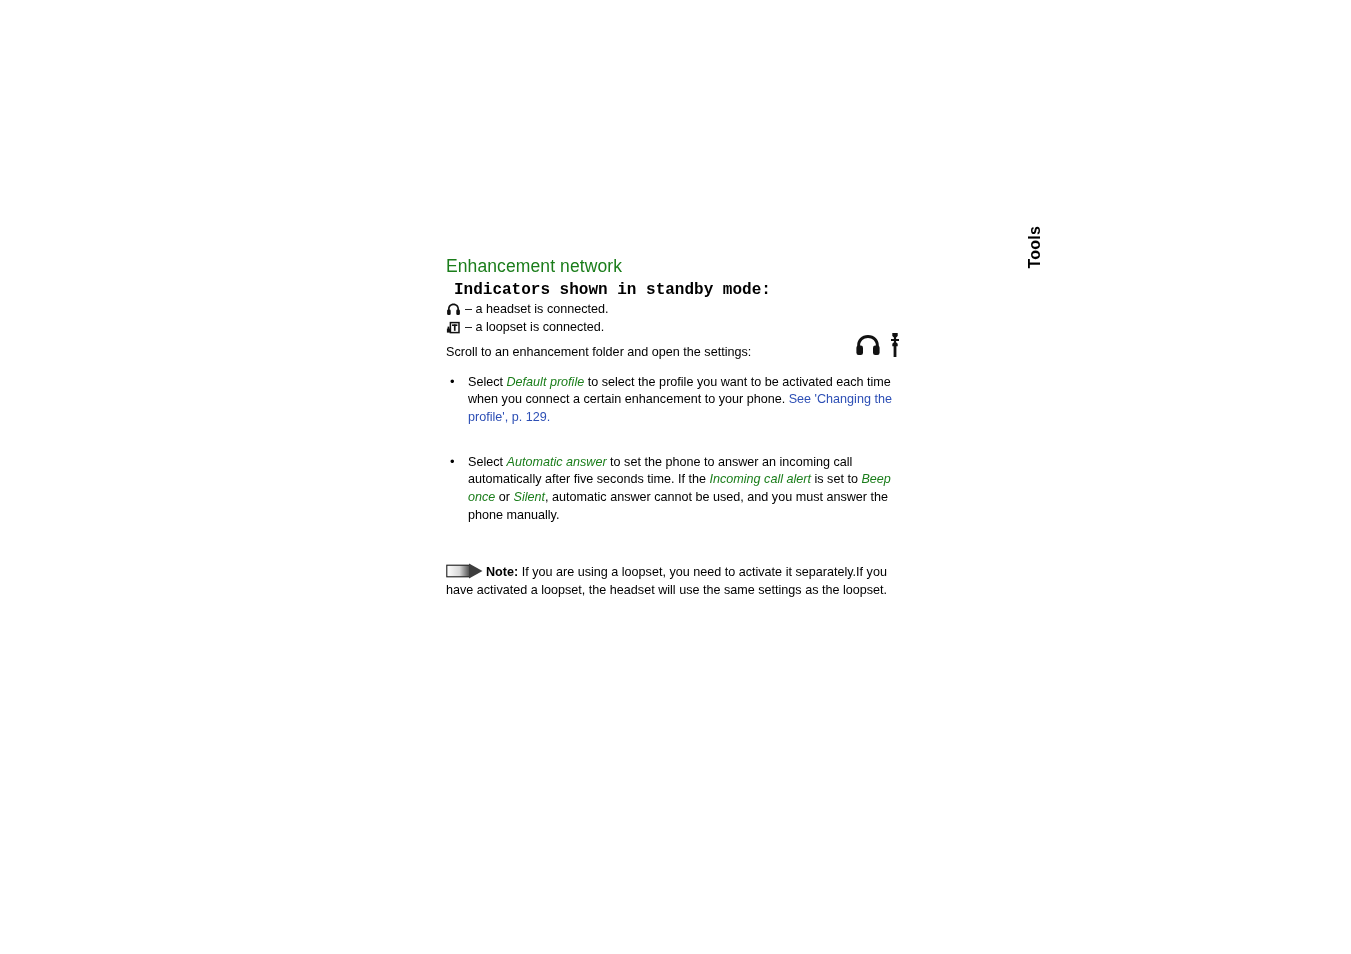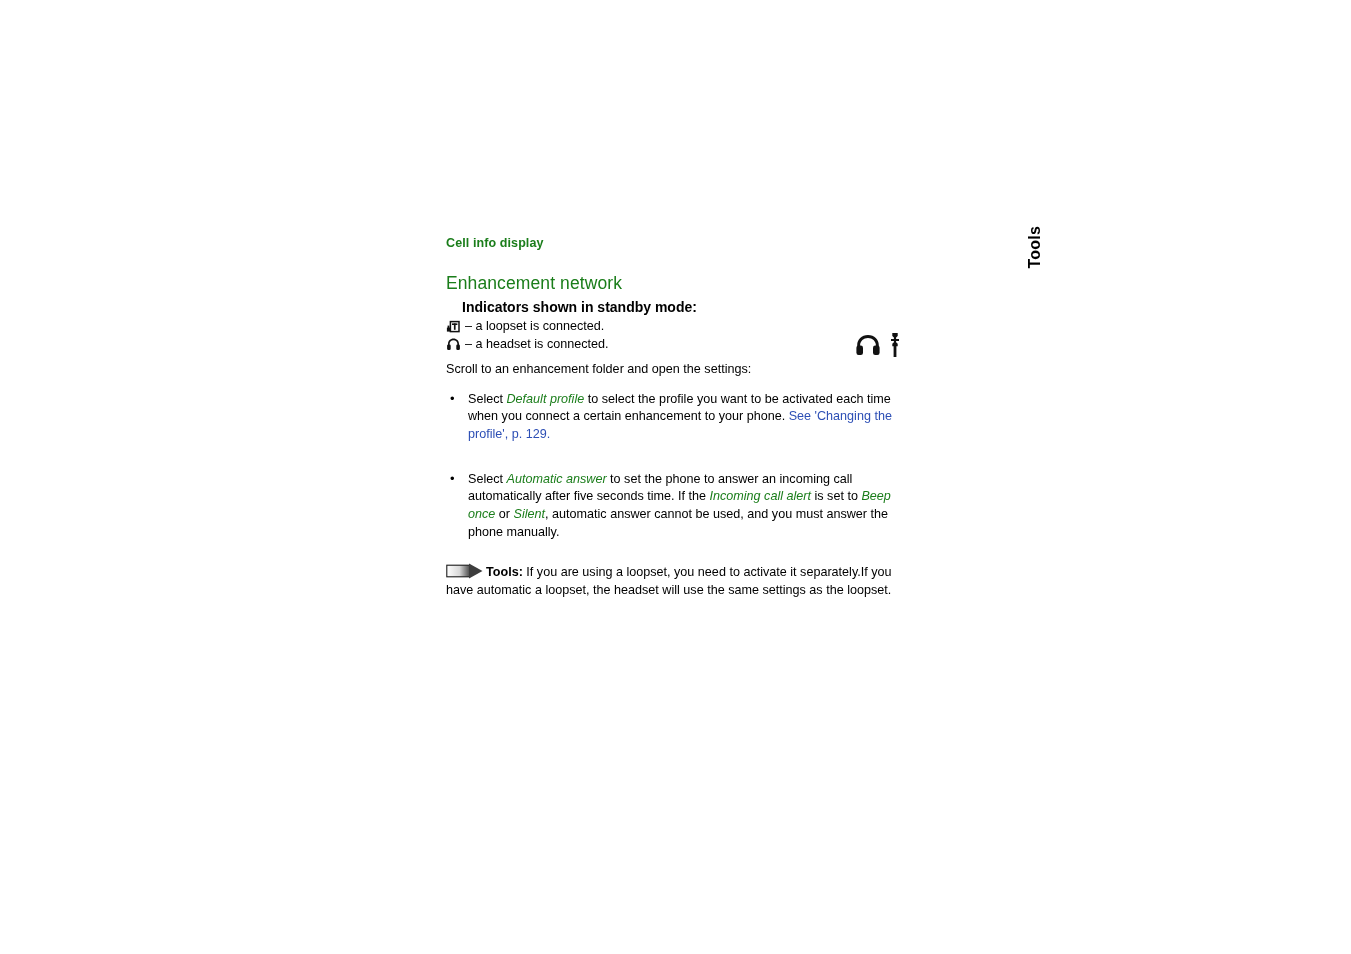--- a/index.html
+++ b/index.html
@@ -60,24 +60,25 @@
 
   .section-heading {
     color: #1a7d1a;
     font-size: 17.5px;
     font-weight: normal;
     letter-spacing: 0.1px;
     margin: 0 0 5px 0;
   }
 
   .bold-line {
-    font-size: 14px;
-    font-weight: bold;
-    margin: 0 0 1px 16px;
+    font-size: 16px;
+    font-weight: bold;
+    margin: 0 0 1px 8px;
     line-height: 17px;
+    font-family: Liberation Mono, monospace;
   }
 
   .body-line {
     font-size: 12.6px;
     line-height: 17.5px;
     margin: 0;
   }
 
   
   ul.bullets {
@@ -206,53 +207,52 @@
                  L5.9 9.0 L5.9 10.3 L4.3 11.8 L4.3 14.3 L9.7 14.3 L9.7 11.8
                  L8.1 10.3 L8.1 9.0 L11.0 9.0 L11.0 7.0 L8.1 7.0 L8.1 5.6
                  L9.7 4.1 L9.7 1 Z" fill="#111111"></path>
         <rect x="5.6" y="13.6" width="2.8" height="11.4" fill="#111111"></rect>
       </svg>
     </span>
   </div>
 
   <div class="content">
 
-    <h3 class="sub-heading">Cell info display</h3>
 
 
     <div class="spacer-20"></div>
 
     <h2 class="section-heading">Enhancement network</h2>
 
     <p class="bold-line">Indicators shown in standby mode:</p>
+
+    <div class="indicator-row">
+      <span class="ind-icon">
+        <svg width="15" height="15" viewBox="0 0 15 15" aria-hidden="true">
+          <path d="M7.5 1.6 C4.3 1.6 2.0 3.9 2.0 7.0 L2.0 8.3 L3.6 8.3 L3.6 7.0
+                   C3.6 4.8 5.2 3.2 7.5 3.2 C9.8 3.2 11.4 4.8 11.4 7.0
+                   L11.4 8.3 L13.0 8.3 L13.0 7.0 C13.0 3.9 10.7 1.6 7.5 1.6 Z" fill="#111111"></path>
+          <rect x="1.1" y="7.4" width="3.6" height="5.6" rx="1.3" fill="#111111"></rect>
+          <rect x="10.3" y="7.4" width="3.6" height="5.6" rx="1.3" fill="#111111"></rect>
+        </svg>
+      </span>
+      <span>– a headset is connected.</span>
+    </div>
 
     <div class="indicator-row">
       <span class="ind-icon">
         <svg width="15" height="15" viewBox="0 0 15 15" aria-hidden="true">
           <rect x="4.4" y="2.6" width="8.6" height="10.0" fill="none" stroke="#111111" stroke-width="1.5"></rect>
           <rect x="6.0" y="4.4" width="5.4" height="1.6" fill="#111111"></rect>
           <rect x="7.9" y="4.4" width="1.7" height="6.4" fill="#111111"></rect>
           <rect x="0.9" y="8.6" width="3.2" height="4.0" fill="#111111"></rect>
           <rect x="1.6" y="6.6" width="1.8" height="2.6" fill="#111111"></rect>
         </svg>
       </span>
       <span>– a loopset is connected.</span>
-    </div>
-
-    <div class="indicator-row">
-      <span class="ind-icon">
-        <svg width="15" height="15" viewBox="0 0 15 15" aria-hidden="true">
-          <path d="M7.5 1.6 C4.3 1.6 2.0 3.9 2.0 7.0 L2.0 8.3 L3.6 8.3 L3.6 7.0
-                   C3.6 4.8 5.2 3.2 7.5 3.2 C9.8 3.2 11.4 4.8 11.4 7.0
-                   L11.4 8.3 L13.0 8.3 L13.0 7.0 C13.0 3.9 10.7 1.6 7.5 1.6 Z" fill="#111111"></path>
-          <rect x="1.1" y="7.4" width="3.6" height="5.6" rx="1.3" fill="#111111"></rect>
-          <rect x="10.3" y="7.4" width="3.6" height="5.6" rx="1.3" fill="#111111"></rect>
-        </svg>
-      </span>
-      <span>– a headset is connected.</span>
     </div>
 
     <div class="spacer-8"></div>
 
     <p class="body-line">Scroll to an enhancement folder and open the settings:</p>
 
     <div class="spacer-12"></div>
 
     <ul class="bullets">
 
@@ -270,17 +270,17 @@
         <defs>
           <linearGradient id="noteGrad" x1="0" y1="0" x2="1" y2="0">
             <stop offset="0%" stop-color="#ffffff"></stop>
             <stop offset="55%" stop-color="#d8d8d8"></stop>
             <stop offset="100%" stop-color="#4a4a4a"></stop>
           </linearGradient>
         </defs>
         <rect x="0.8" y="2.2" width="23" height="11.6" fill="url(#noteGrad)" stroke="#1a1a1a" stroke-width="1.1"></rect>
         <path d="M23 0.6 L36.5 8 L23 15.4 Z" fill="#3d3d3d"></path>
       </svg>
-    </span><span class="note-label">Tools:</span><span> If you are using a loopset, you need to activate it separately.If you have automatic a loopset, the headset will use the same settings as the loopset.</span>
+    </span><span class="note-label">Note:</span><span> If you are using a loopset, you need to activate it separately.If you have activated a loopset, the headset will use the same settings as the loopset.</span>
   </div>
 
 
 </div>
 
 </body></html>

